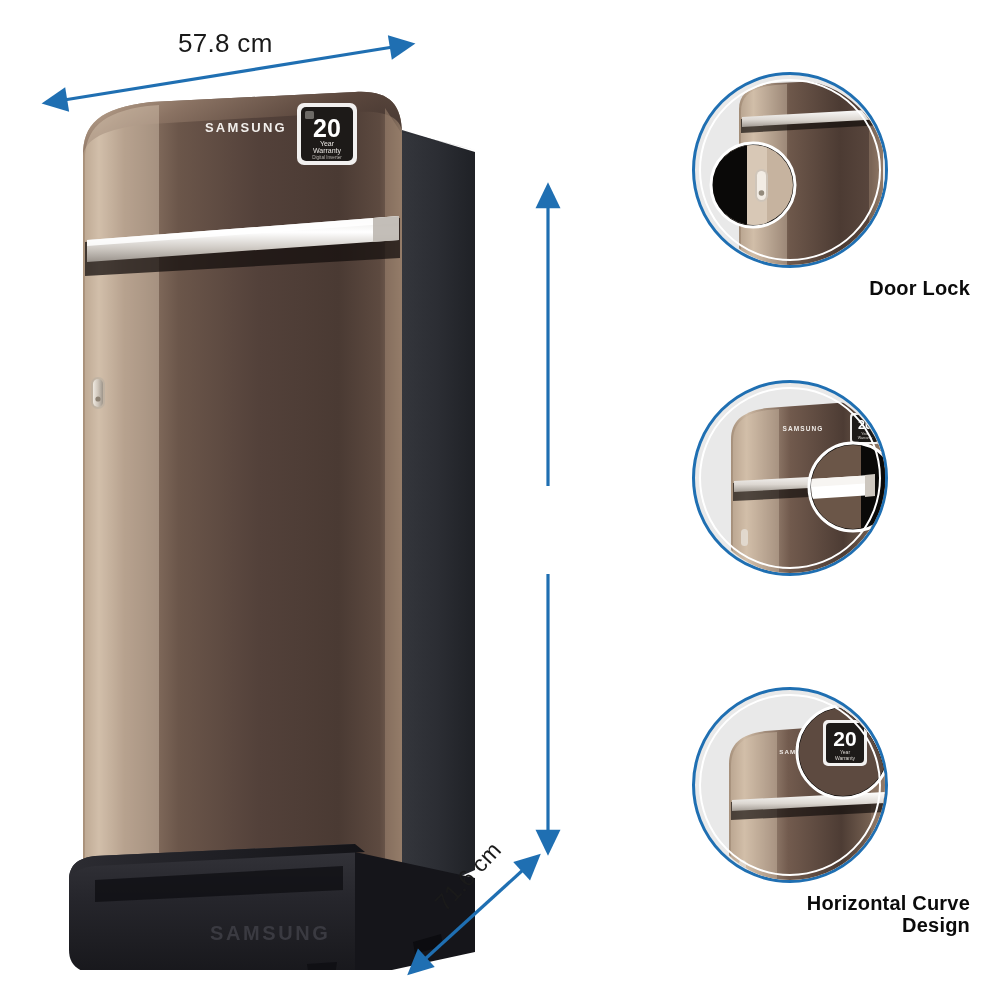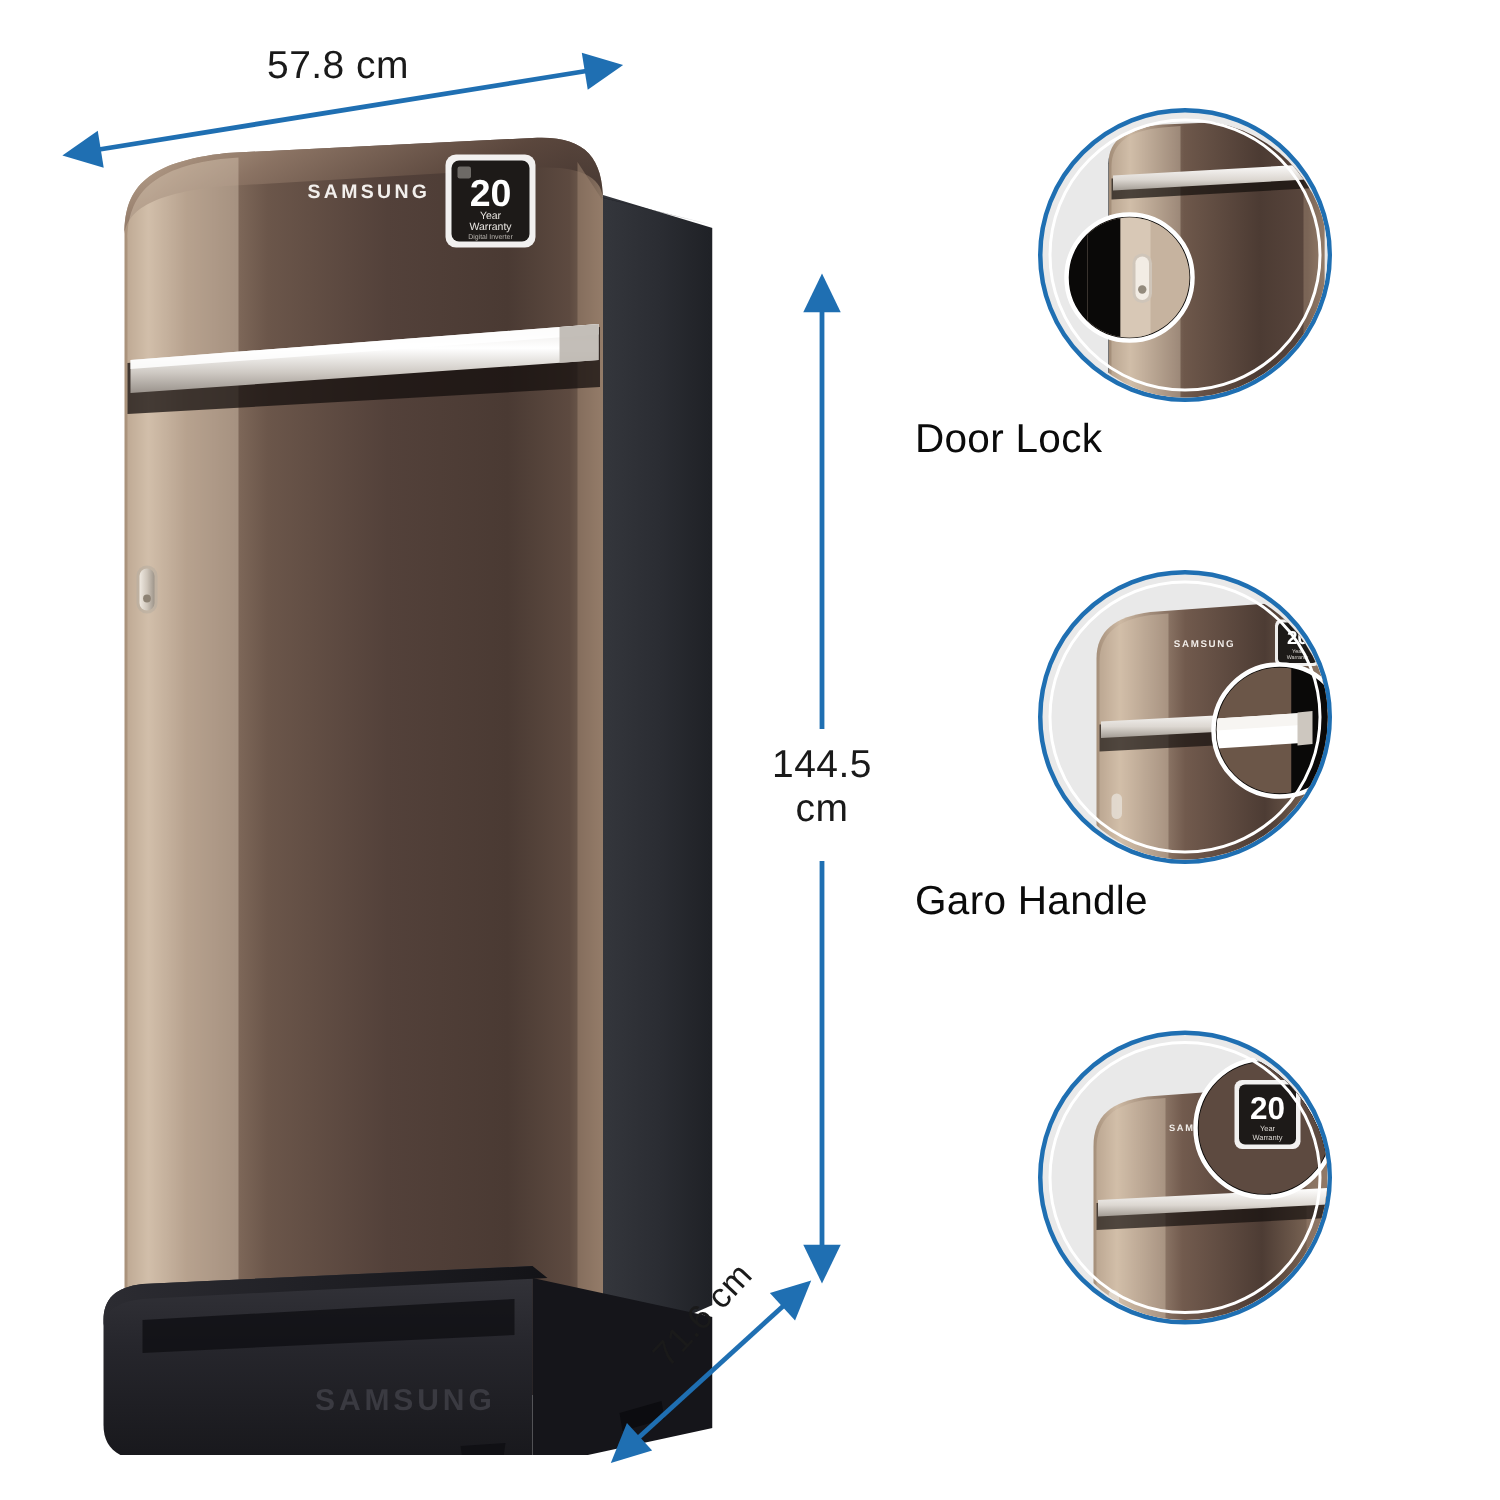--- a/index.html
+++ b/index.html
@@ -27,22 +27,22 @@
   .callout .ring{
     position:absolute;inset:0;border-radius:50%;
     border:3px solid #1f6fb2;box-sizing:border-box;
     background:#e9e9e9;overflow:hidden;
   }
   .callout .ring::after{
     content:"";position:absolute;inset:4px;border-radius:50%;
     border:2px solid #ffffff;box-sizing:border-box;pointer-events:none;
   }
   .caption{
-    position:absolute;width:360px;text-align:left;left:-82px;
-    font-size:27px;font-weight:400;color:#0b0b0b;letter-spacing:.2px;
+    position:absolute;width:360px;text-align:right;left:-82px;
+    font-size:20px;font-weight:700;color:#0b0b0b;letter-spacing:.2px;
     line-height:1.12;white-space:pre-line;
   }
   #callout-1{left:692px;top:72px;}
   #callout-2{left:692px;top:380px;}
   #callout-3{left:692px;top:687px;}
   #caption-1{top:205px;}
   #caption-2{top:205px;}
   #caption-3{top:205px;}
 </style>
 </head>
@@ -169,22 +169,20 @@
 
     <line x1="64" y1="100" x2="393" y2="47" stroke="#1f6fb2" stroke-width="3.2" marker-start="url(#arrowStart)" marker-end="url(#arrowEnd)"></line>
 
     <line x1="548" y1="205" x2="548" y2="486" stroke="#1f6fb2" stroke-width="3.2" marker-start="url(#arrowStart)"></line>
     <line x1="548" y1="574" x2="548" y2="833" stroke="#1f6fb2" stroke-width="3.2" marker-end="url(#arrowEnd)"></line>
 
     <line x1="424" y1="960" x2="524" y2="869" stroke="#1f6fb2" stroke-width="3.2" marker-start="url(#arrowStart)" marker-end="url(#arrowEnd)"></line>
   </svg>
 
   <div class="dim-label" id="width-label">57.8 cm</div>
-  <div class="dim-label" id="height-label">144.5
-cm</div>
   <div class="dim-label" id="depth-label">71.6 cm</div>
 
   <div class="callout" id="callout-1">
     <div class="ring">
       <svg viewBox="0 0 196 196" width="196" height="196">
         <defs>
           <linearGradient id="c1door" x1="0" y1="0" x2="1" y2="0">
             <stop offset="0" stop-color="#9f8husk"></stop>
             <stop offset="0.00" stop-color="#a18b76"></stop>
             <stop offset="0.10" stop-color="#cbb7a1"></stop>
@@ -282,21 +280,20 @@
           <g clip-path="url(#c2mag)">
             <rect x="116" y="62" width="50" height="84" fill="#6b5648"></rect>
             <rect x="166" y="62" width="40" height="84" fill="#0a0908"></rect>
             <path d="M116,96 L178,92 L178,112 L116,116 Z" fill="#ffffff"></path>
             <path d="M116,96 L178,92 L178,100 L116,104 Z" fill="#f7f5f2"></path>
             <path d="M170,92 L180,91 L180,113 L170,114 Z" fill="#cdc7bf"></path>
           </g>
         </g>
       </svg>
     </div>
-    <div class="caption" id="caption-2">Garo Handle</div>
   </div>
 
   <div class="callout" id="callout-3">
     <div class="ring">
       <svg viewBox="0 0 196 196" width="196" height="196">
         <defs>
           <linearGradient id="c3door" x1="0" y1="0" x2="1" y2="0">
             <stop offset="0" stop-color="#a58f7a"></stop>
             <stop offset="0.10" stop-color="#cdb9a3"></stop>
             <stop offset="0.38" stop-color="#725b4e"></stop>
@@ -335,15 +332,17 @@
                      L192,108 L104,108 Z" fill="#5d4a40"></path>
             <rect x="128" y="30" width="44" height="46" rx="5" fill="#ffffff" opacity="0.92"></rect>
             <rect x="131" y="33" width="38" height="40" rx="4" fill="#1d1a18"></rect>
             <text x="150" y="56" fill="#ffffff" font-size="21" font-weight="700" text-anchor="middle" font-family="Liberation Sans, sans-serif">20</text>
             <text x="150" y="64" fill="#ddd9d4" font-size="5" text-anchor="middle" font-family="Liberation Sans, sans-serif">Year</text>
             <text x="150" y="70" fill="#ddd9d4" font-size="5" text-anchor="middle" font-family="Liberation Sans, sans-serif">Warranty</text>
           </g>
         </g>
       </svg>
     </div>
+    <div class="caption" id="caption-3">Horizontal Curve
+Design</div>
   </div>
 
 </div>
 
 </body></html>

